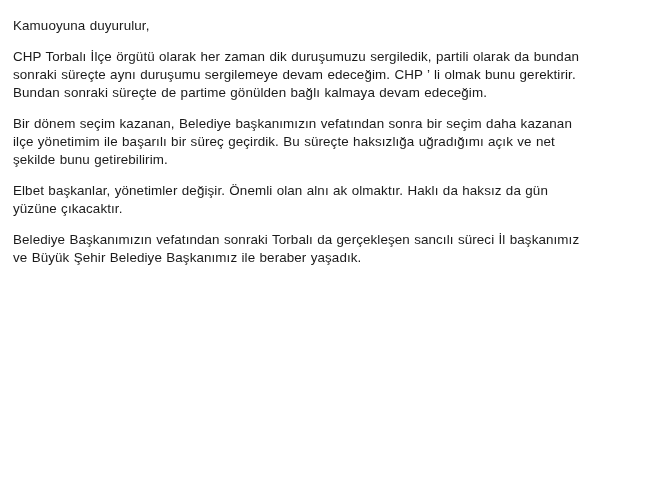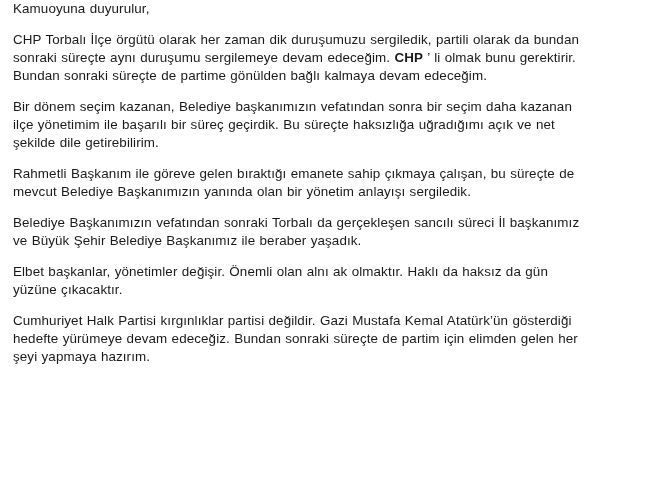--- a/index.html
+++ b/index.html
@@ -11,49 +11,47 @@
     width: 660px;
     height: 498px;
     overflow: hidden;
     font-family: "Liberation Sans", "DejaVu Sans", sans-serif;
     color: #1a1a1a;
   }
   .page {
     box-sizing: border-box;
     width: 598px;
     height: 498px;
-    padding: 0 14px 0 13px;
+    padding: 17px 14px 0 13px;
     background: #ffffff;
   }
   .page p {
     margin: 0 0 13px 0;
     font-size: 13.4px;
     line-height: 18px;
     letter-spacing: 0.1px;
     text-align: left;
     word-spacing: 0.5px;
   }
   .page p .bold {
-    font-weight: 700;
+    font-weight: 400;
   }
 </style>
 </head>
 <body>
 
 <div class="page">
 
   <p>Kamuoyuna duyurulur,</p>
 
 
   <p><span>CHP Torbalı İlçe örgütü olarak her zaman dik duruşumuzu sergiledik, partili olarak da bundan sonraki süreçte aynı duruşumu sergilemeye devam edeceğim. </span><span class="bold">CHP</span><span> ’ li olmak bunu gerektirir. Bundan sonraki süreçte de partime gönülden bağlı kalmaya devam edeceğim.</span></p>
 
-  <p>Bir dönem seçim kazanan, Belediye başkanımızın vefatından sonra bir seçim daha kazanan ilçe yönetimim ile başarılı bir süreç geçirdik. Bu süreçte haksızlığa uğradığımı açık ve net şekilde dile getirebilirim.</p>
+  <p>Bir dönem seçim kazanan, Belediye başkanımızın vefatından sonra bir seçim daha kazanan ilçe yönetimim ile başarılı bir süreç geçirdik. Bu süreçte haksızlığa uğradığımı açık ve net şekilde bunu getirebilirim.</p>
 
-  <p>Rahmetli Başkanım ile göreve gelen bıraktığı emanete sahip çıkmaya çalışan, bu süreçte de mevcut Belediye Başkanımızın yanında olan bir yönetim anlayışı sergiledik.</p>
+
+  <p>Elbet başkanlar, yönetimler değişir. Önemli olan alnı ak olmaktır. Haklı da haksız da gün yüzüne çıkacaktır.</p>
 
   <p>Belediye Başkanımızın vefatından sonraki Torbalı da gerçekleşen sancılı süreci İl başkanımız ve Büyük Şehir Belediye Başkanımız ile beraber yaşadık.</p>
 
-  <p>Elbet başkanlar, yönetimler değişir. Önemli olan alnı ak olmaktır. Haklı da haksız da gün yüzüne çıkacaktır.</p>
-
-  <p>Cumhuriyet Halk Partisi kırgınlıklar partisi değildir. Gazi Mustafa Kemal Atatürk’ün gösterdiği hedefte yürümeye devam edeceğiz. Bundan sonraki süreçte de partim için elimden gelen her şeyi yapmaya hazırım.</p>
 
 
 </div>
 
 </body></html>

